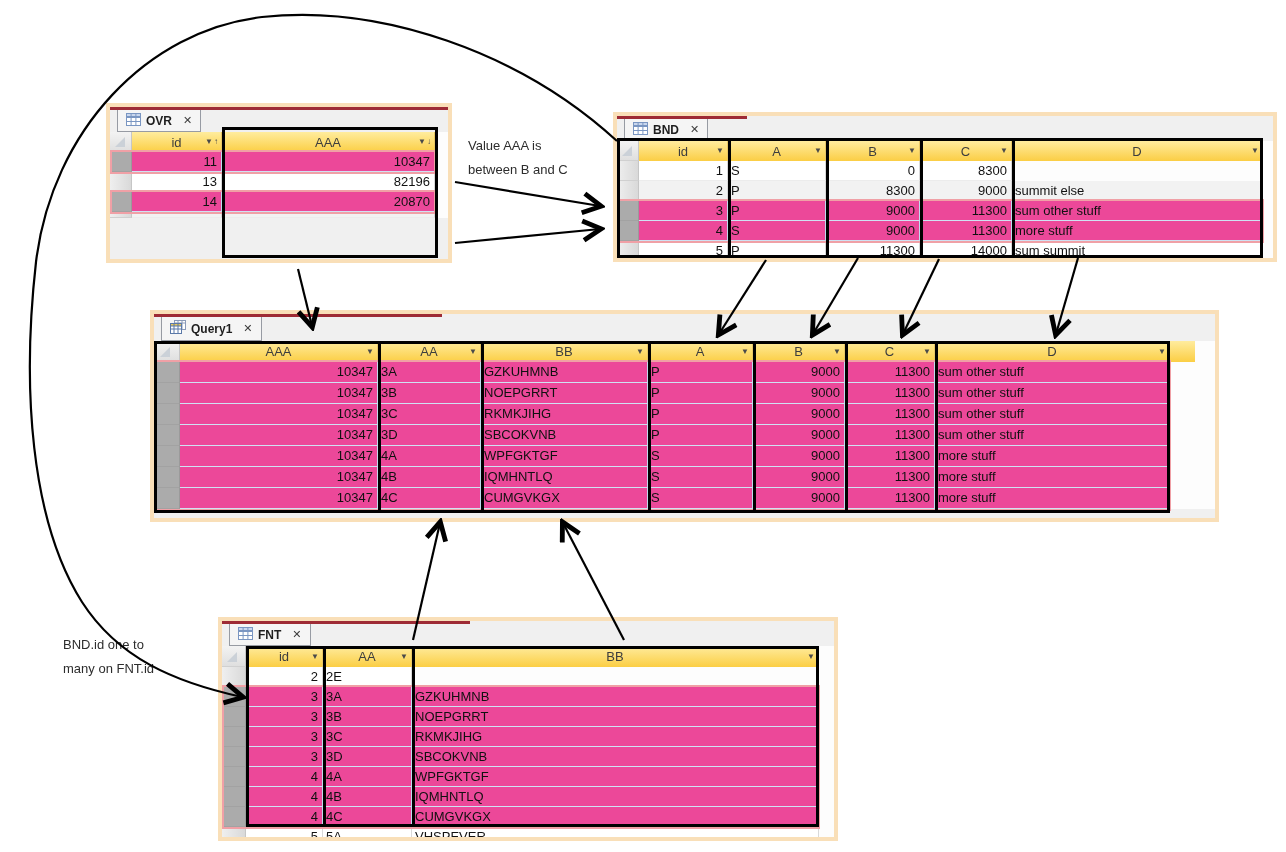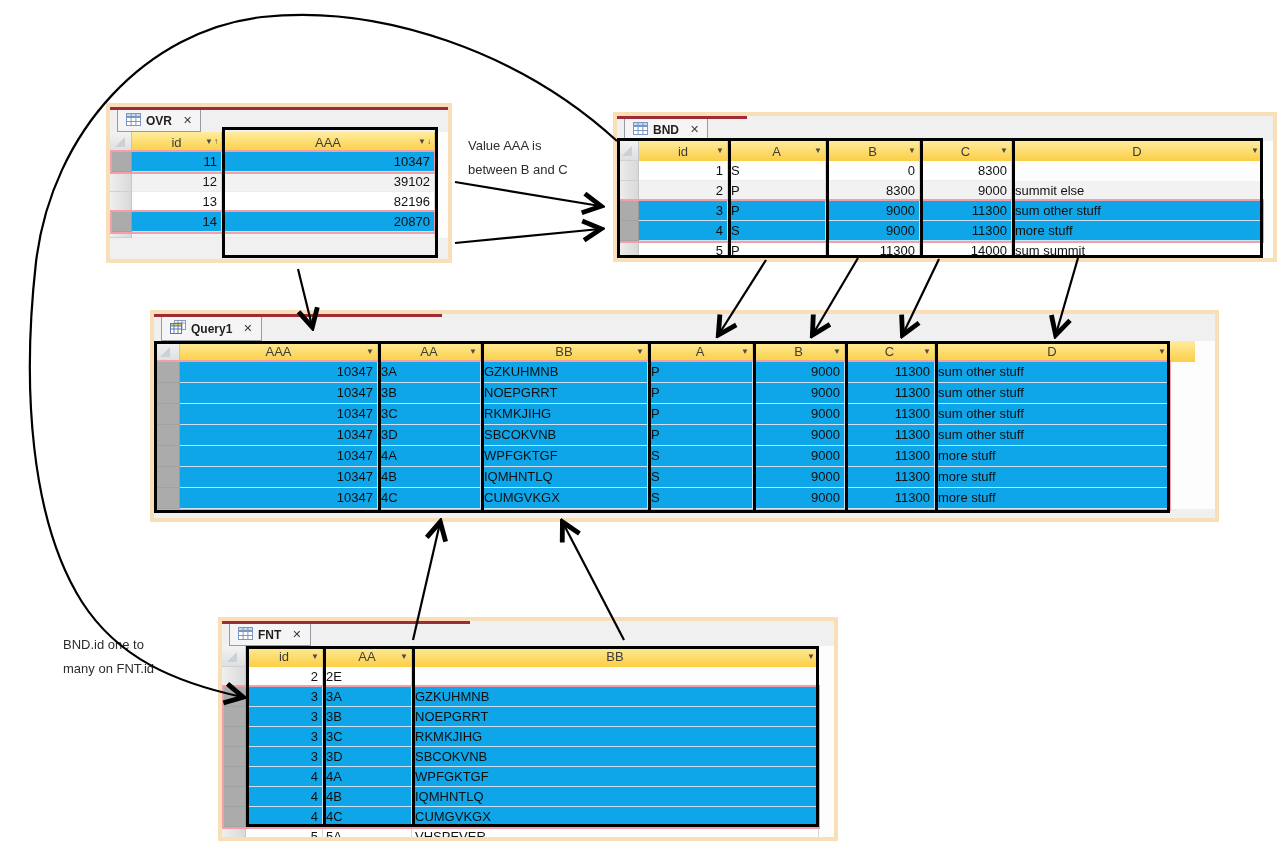--- a/index.html
+++ b/index.html
@@ -22,21 +22,21 @@
   .sel{width:22px;background:linear-gradient(90deg,#EFEFEF,#D9D9D9);border-right:1px solid #C6C6C6;
        border-bottom:1px solid #D0D0D0;box-sizing:border-box;flex:none;position:relative}
   .hsel{background:linear-gradient(#F3F3F3,#DFDFDF)}
   .drow{height:20px;font-size:13px;color:#111;background:#fff}
   .q .drow{height:21px}
   .cell{box-sizing:border-box;border-right:1px solid #D9D9D9;border-bottom:1px solid #ECECEC;
         padding:2px 4px 0 3px;white-space:nowrap;overflow:hidden}
   .num{text-align:right}
   .alt{background:#F2F2F2}
   .selband{position:relative;width:fit-content}
-  .selband .drow{background:#0ea5e9}
+  .selband .drow{background:#ec4899}
   .selband .cell{border-right-color:#C2D9EE;border-bottom-color:#CFE2F3}
   .selband .sel{background:#ABABAB;border-right-color:#9A9A9A;border-bottom-color:#A2A2A2}
   .selband::after{content:"";position:absolute;left:0;right:-1px;top:-2px;bottom:-2px;
         border:2px solid #F0A0A6;pointer-events:none;z-index:4}
   .clip{height:17px;overflow:hidden}
   .clip10{height:10px;overflow:hidden}
   .blk{position:absolute;border:3px solid #000;pointer-events:none;z-index:6;box-sizing:border-box}
   .vln{position:absolute;width:3px;background:#000;pointer-events:none;z-index:6}
   .note{position:absolute;font-size:13px;color:#2d2d2d;line-height:24px;z-index:2;white-space:nowrap}
   .arrows{position:absolute;left:0;top:0;z-index:8;pointer-events:none}
@@ -87,25 +87,20 @@
           </span>
       </div>
     </div>
     <div class="selband">
       <div class="drow">
         <div class="sel"></div>
         <div class="cell num c0">11</div>
         <div class="cell num c1">10347</div>
       </div>
     </div>
-    <div class="drow alt">
-      <div class="sel"></div>
-      <div class="cell num c0">12</div>
-      <div class="cell num c1">39102</div>
-    </div>
     <div class="drow">
       <div class="sel"></div>
       <div class="cell num c0">13</div>
       <div class="cell num c1">82196</div>
     </div>
     <div class="selband">
       <div class="drow">
         <div class="sel"></div>
         <div class="cell num c0">14</div>
         <div class="cell num c1">20870</div>

